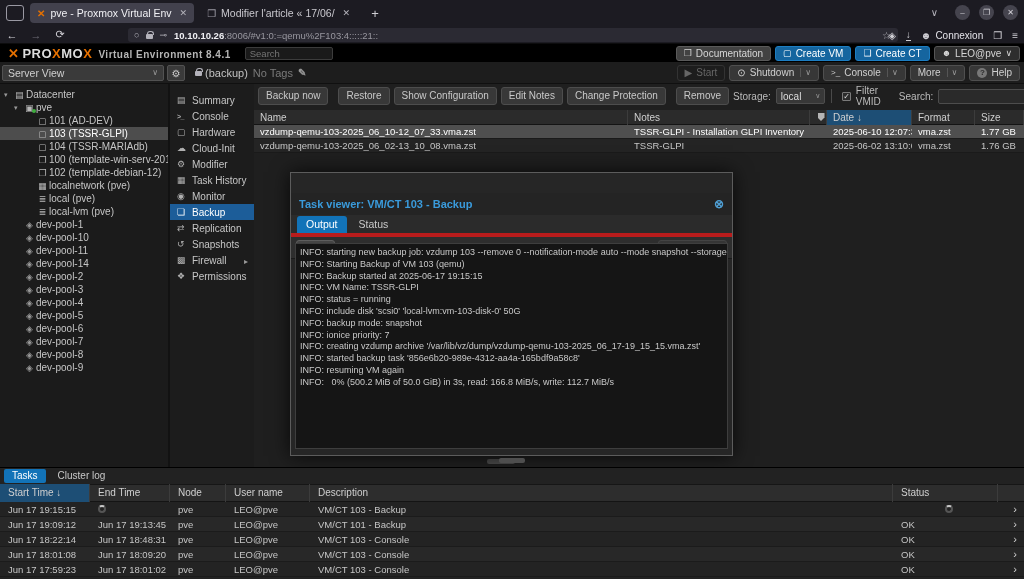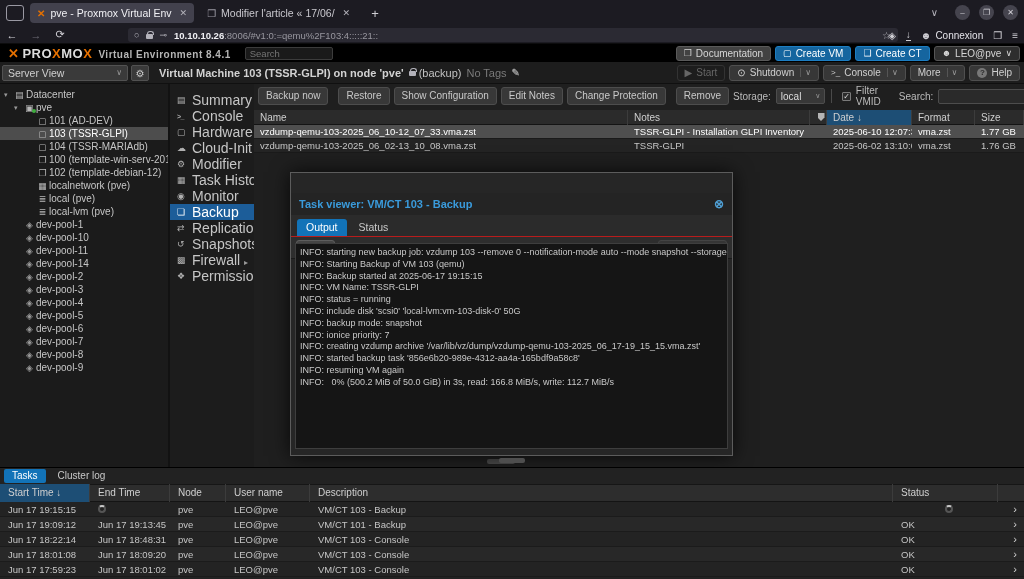--- a/index.html
+++ b/index.html
@@ -45,21 +45,21 @@
   .pxsearch { margin-left:14px; width:88px; height:13px; background:#1a1a1a; border:1px solid #3c3c3c; border-radius:2px; color:#777; font-size:9.5px; padding:0 4px; font-family:"Liberation Sans",sans-serif; }
   .headbtns { margin-left:auto; margin-right:4px; display:flex; gap:4px; }
   .hbtn { display:flex; align-items:center; gap:4px; height:15px; padding:0 7px; border-radius:3px; font-size:10px; cursor:pointer; white-space:nowrap; }
   .hbtn .bic { font-size:9px; }
   .hbtn.gray { background:#424242; border:1px solid #5a5a5a; color:#d6d6d6; }
   .hbtn.blue { background:#15659f; border:1px solid #1d7ec2; color:#fff; }
   .hbtn.dark { background:#2e2e2e; border:1px solid #555; color:#d6d6d6; }
 
   
   .pxsub { position:absolute; left:0; top:62px; width:1024px; height:22px; background:#1d1d1d; border-bottom:1px solid #101010; display:flex; align-items:center; }
-  .sview { width:126px; height:16px; margin-left:2px; background:#3a3a3a; border:1px solid #525252; border-radius:2px; font-size:10.5px; color:#cfcfcf; display:flex; align-items:center; padding:0 5px; cursor:pointer; }
+  .sview { width:162px; height:16px; margin-left:2px; background:#3a3a3a; border:1px solid #525252; border-radius:2px; font-size:10.5px; color:#cfcfcf; display:flex; align-items:center; padding:0 5px; cursor:pointer; }
   .sview .sv-arrow { margin-left:auto; color:#999; font-size:8px; }
   .gearbtn { width:18px; height:16px; margin-left:3px; background:#3a3a3a; border:1px solid #525252; border-radius:2px; color:#ccc; font-size:10px; text-align:center; line-height:15px; cursor:pointer; }
   .crumb { margin-left:10px; display:flex; align-items:center; gap:5px; font-size:11px; font-weight:bold; color:#d2d2d2; white-space:nowrap; }
   .crumb .lockwrap { display:flex; align-items:center; gap:3px; font-weight:normal; color:#c2c2c2; }
   .notags { color:#7a7a7a; font-weight:normal; }
   .pencil { color:#9a9a9a; font-size:10px; cursor:pointer; }
   .subbtns { margin-left:auto; margin-right:4px; display:flex; gap:4px; align-items:center; }
   .sbtn { display:flex; align-items:center; gap:4px; height:16px; padding:0 7px; border-radius:3px; font-size:10px; background:#373737; border:1px solid #4f4f4f; color:#d0d0d0; cursor:pointer; white-space:nowrap; }
   .sbtn.disabled { background:transparent; border-color:#333; color:#666; }
   .sbtn .dd { color:#999; font-size:8px; border-left:1px solid #555; padding-left:4px; margin-left:2px; }
@@ -78,21 +78,21 @@
   .ic-node::before { content:"▣"; }
   .ic-node::after { content:""; position:absolute; width:4px; height:4px; background:#3fae3f; border-radius:50%; right:0; bottom:0; }
   .ic-vm::before { content:"▢"; }
   .ic-template::before { content:"❐"; }
   .ic-network::before { content:"▦"; }
   .ic-storage::before { content:"≣"; }
   .ic-pool::before { content:"◈"; color:#989898; }
 
   
   .navmenu { position:absolute; left:170px; top:84px; width:84px; height:383px; background:#1c1c1c; padding-top:8px; }
-  .nrow { display:flex; align-items:center; height:16px; padding-left:7px; font-size:14px; color:#c6c6c6; cursor:pointer; white-space:nowrap; }
+  .nrow { display:flex; align-items:center; height:16px; padding-left:7px; font-size:10px; color:#c6c6c6; cursor:pointer; white-space:nowrap; }
   .nrow.sel-true { background:#1c5d99; color:#fff; }
   .nicn { width:15px; font-size:9px; color:#b0b0b0; flex:none; }
   .nrow.sel-true .nicn { color:#fff; }
   .ic-summary::before { content:"▤"; }
   .ic-console::before { content:">_"; font-size:7px; font-weight:bold; letter-spacing:-0.5px; }
   .ic-hardware::before { content:"▢"; }
   .ic-cloudinit::before { content:"☁"; }
   .ic-options::before { content:"⚙"; }
   .ic-taskhistory::before { content:"▦"; }
   .ic-monitor::before { content:"◉"; }
@@ -126,21 +126,21 @@
   .brow:nth-child(odd) { background:#272727; }
   .brow.sel-true { background:#4f4f4f; color:#fff; }
   .brow .bc { padding-left:6px; white-space:nowrap; overflow:hidden; height:14px; line-height:14px; }
 
   .hscroll { position:absolute; left:233px; top:375px; width:28px; height:5px; background:#4a4a4a; border-radius:2px; }
 
   
   .modal { position:absolute; left:290px; top:172px; width:443px; height:284px; background:#262626; border:1px solid #5c5c5c; box-shadow:0 0 18px rgba(0,0,0,0.75); }
   .mtitle { height:22px; display:flex; align-items:center; padding:0 8px; font-size:11px; font-weight:bold; color:#3a9bdc; background:#242424;margin-top:20px; }
   .mclose { margin-left:auto; color:#4f9fd4; font-size:12px; cursor:pointer; }
-  .mtabs { height:22px; display:flex; align-items:flex-end; gap:3px; padding-left:6px; background:#2b2b2b; border-bottom:1px solid #b91c1c; }
+  .mtabs { height:22px; display:flex; align-items:flex-end; gap:3px; padding-left:6px; background:#2b2b2b; border-bottom:4px solid #b91c1c; }
   .mtab { height:17px; padding:0 9px; font-size:10.5px; line-height:17px; border-radius:3px 3px 0 0; color:#c9c9c9; cursor:pointer; }
   .mtab.active { background:#1273b8; color:#fff; }
   .mbar { height:22px; display:flex; align-items:center; padding:0 5px; background:#2e2e2e; border-bottom:1px solid #1a1a1a; }
   .stopbtn { height:16px; padding:0 8px; background:#454545; border:1px solid #5e5e5e; border-radius:3px; color:#ddd; font-size:10px; line-height:14px; cursor:pointer; }
   .dlbtn { margin-left:auto; height:16px; padding:0 7px; background:#353535; border:1px solid #444; border-radius:3px; color:#7c7c7c; font-size:10px; line-height:14px; display:flex; gap:4px; align-items:center; cursor:default; }
   .dlic { font-size:9px; border-bottom:1px solid #7c7c7c; line-height:10px; }
   .mlog { position:absolute; left:4px; top:70px; width:433px; height:206px; background:#151515; border:1px solid #3e3e3e; overflow:hidden; padding:3px 0 0 4px; }
   .logline { font-size:9px; line-height:11.8px; color:#c9c9c9; white-space:pre; }
   .mgrip { position:absolute; left:208px; bottom:-8px; width:26px; height:5px; background:#4e4e4e; border-radius:2px; }
 
@@ -240,21 +240,20 @@
     </div>
   </div>
 
   <div class="pxsub">
     <div class="sview">
       <span>Server View</span>
       <span class="sv-arrow">∨</span>
     </div>
     <div class="gearbtn">⚙</div>
     <div class="crumb">
-      <span>Virtual Machine 103 (TSSR-GLPI) on node 'pve'</span>
       <span class="lockwrap">
           <span class="css-lock" style="margin-left:0"></span>
           <span>(backup)</span>
         </span>
       <span class="notags">No Tags</span>
       <span class="pencil">✎</span>
     </div>
     <div class="subbtns">
       <span class="sbtn disabled">
           <span>▶</span>

